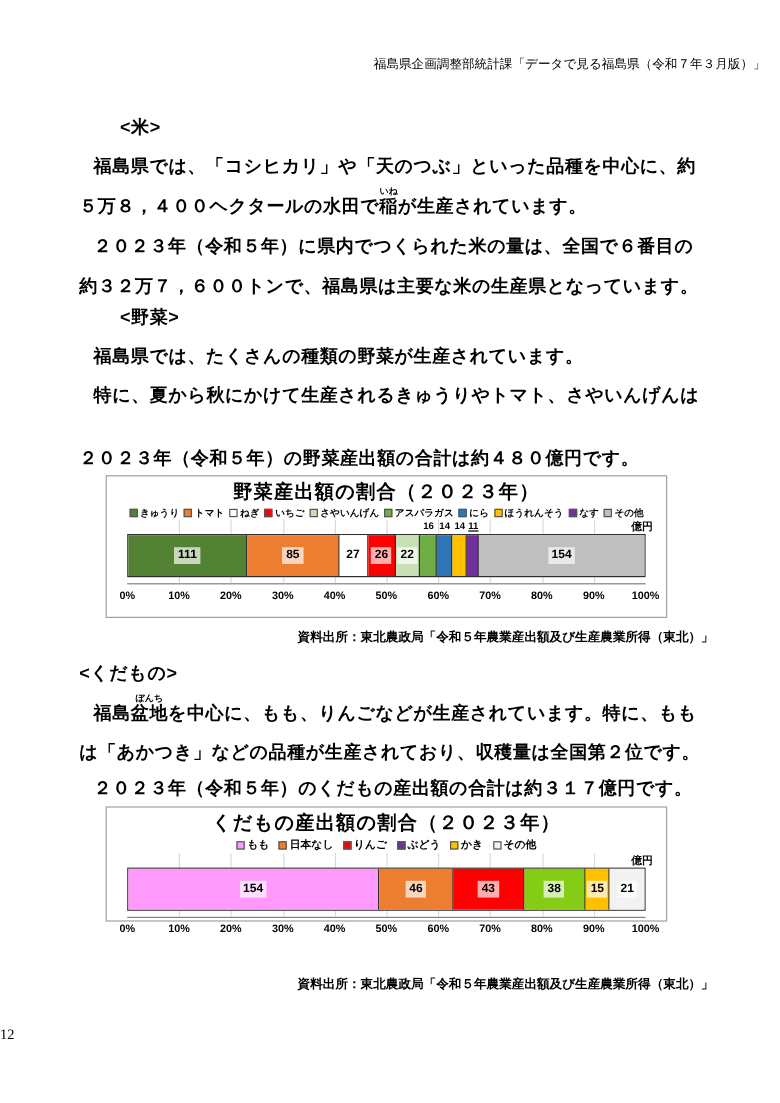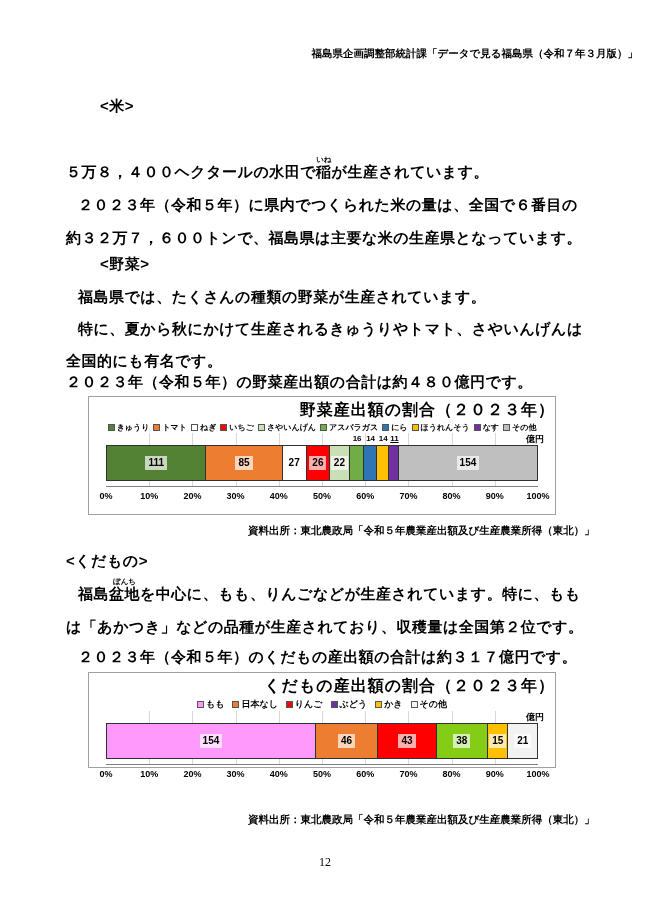--- a/index.html
+++ b/index.html
@@ -7,33 +7,33 @@
   .page {
     position:relative;
     width:650px; height:919px;
     background:#ffffff;
     font-family:"Liberation Sans", sans-serif;
     color:#000;
     overflow:hidden;
   }
   .doc-header {
     position:absolute; top:47px; right:12px;
-    font-size:10.5px; font-weight:bold; letter-spacing:0;
+    font-size:10.5px; font-weight:normal; letter-spacing:0;
   }
   .tline { position:absolute; font-size:15px; font-weight:bold; white-space:nowrap; letter-spacing:0.5px; }
   .rubywrap { position:relative; display:inline-block; }
   .rt {
     position:absolute; top:-8px; left:50%; transform:translateX(-50%);
     font-size:7.5px; font-weight:bold; white-space:nowrap; letter-spacing:0;
   }
   .chart-box {
     position:absolute; left:88px; width:468px;
     background:#ffffff; border:1px solid #a0a0a0;
   }
-  .chart-title { text-align:right; font-size:16px; font-weight:bold; margin-top:3px; letter-spacing:1px; }
+  .chart-title { text-align:center; font-size:16px; font-weight:bold; margin-top:3px; letter-spacing:1px; }
   .chart-legend {
     display:flex; justify-content:center; align-items:center;
     font-weight:bold; white-space:nowrap; margin-top:1px;
   }
   .veg .chart-legend { font-size:8px; gap:4px; height:11px; }
   .fruit .chart-legend { font-size:9px; gap:8px; height:13px; }
   .legend-item { display:inline-flex; align-items:center; gap:2px; }
   .swatch { display:inline-block; width:7px; height:7px; border:1px solid #555; }
   .chart-plot { position:relative; margin:0 17px; height:54px; border-bottom:1px solid #808080; }
   .grid-layer { position:absolute; inset:0; }
@@ -54,40 +54,40 @@
     background:rgba(255,255,255,0.68);
     font-size:10px; font-weight:bold; padding:1px 3px; line-height:1.2;
   }
   .chart-axis { position:relative; margin:0 17px; height:15px; }
   .tick {
     position:absolute; top:4px; transform:translateX(-50%);
     font-size:9px; font-weight:bold; white-space:nowrap;
   }
   .source { position:absolute; left:248px; font-size:10.5px; font-weight:bold; white-space:nowrap; }
   .page-num {
-    position:absolute; top:855px; left:0; width:100%; text-align:center;
+    position:absolute; top:855px; left:0; width:100%; 
     font-family:"Liberation Serif", serif; font-size:12px;
   }
 </style>
 </head>
 <body>
 
 <div class="page">
 
   <div class="doc-header">福島県企画調整部統計課「データで見る福島県（令和７年３月版）」</div>
 
   <div class="tline" style="top:97px; left:100px;">&lt;米&gt;</div>
+  <div class="tline" style="top:129px; left:78px;">福島県では、「コシヒカリ」や「天のつぶ」といった品種を中心に、約</div>
   <div class="tline" style="top:163px; left:66px;"><span>５万８，４００ヘクタールの水田で</span><span class="rubywrap"><span class="rt">いね</span><span>稲</span></span><span>が生産されています。</span></div>
   <div class="tline" style="top:196px; left:78px;">２０２３年（令和５年）に県内でつくられた米の量は、全国で６番目の</div>
   <div class="tline" style="top:229px; left:66px;">約３２万７，６００トンで、福島県は主要な米の生産県となっています。</div>
 
   <div class="tline" style="top:255px; left:100px;">&lt;野菜&gt;</div>
   <div class="tline" style="top:288px; left:78px;">福島県では、たくさんの種類の野菜が生産されています。</div>
   <div class="tline" style="top:320px; left:78px;">特に、夏から秋にかけて生産されるきゅうりやトマト、さやいんげんは</div>
-  <div class="tline" style="top:352px; left:66px;">全国的にも有名です。</div>
   <div class="tline" style="top:373px; left:66px;">２０２３年（令和５年）の野菜産出額の合計は約４８０億円です。</div>
 
   <div class="chart-box veg" style="top:396px; height:119px;">
     <div class="chart-title">野菜産出額の割合（２０２３年）</div>
     <div class="chart-legend">
         <span class="legend-item">
           <span class="swatch" style="background: rgb(84, 130, 53);"></span>
           <span>きゅうり</span>
         </span>
         <span class="legend-item">

